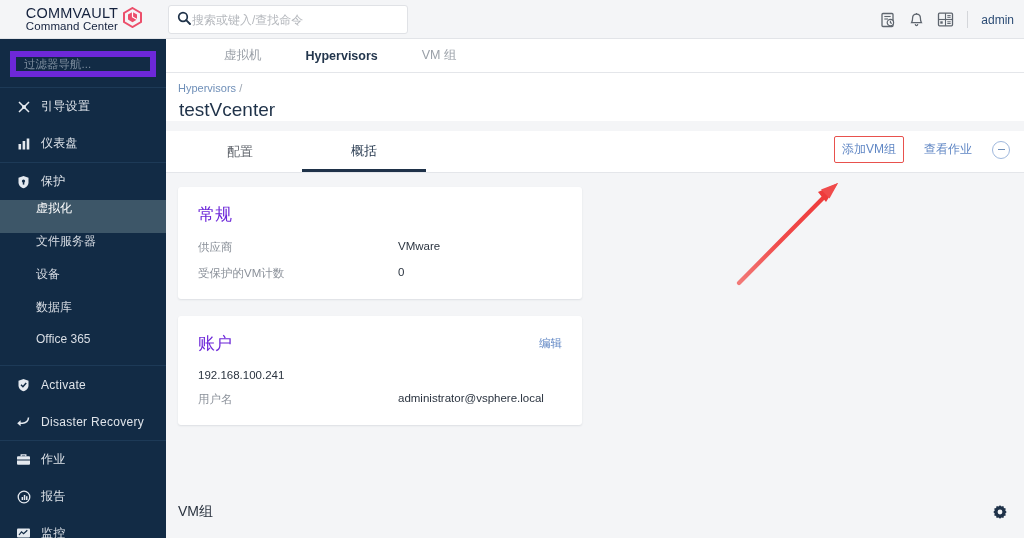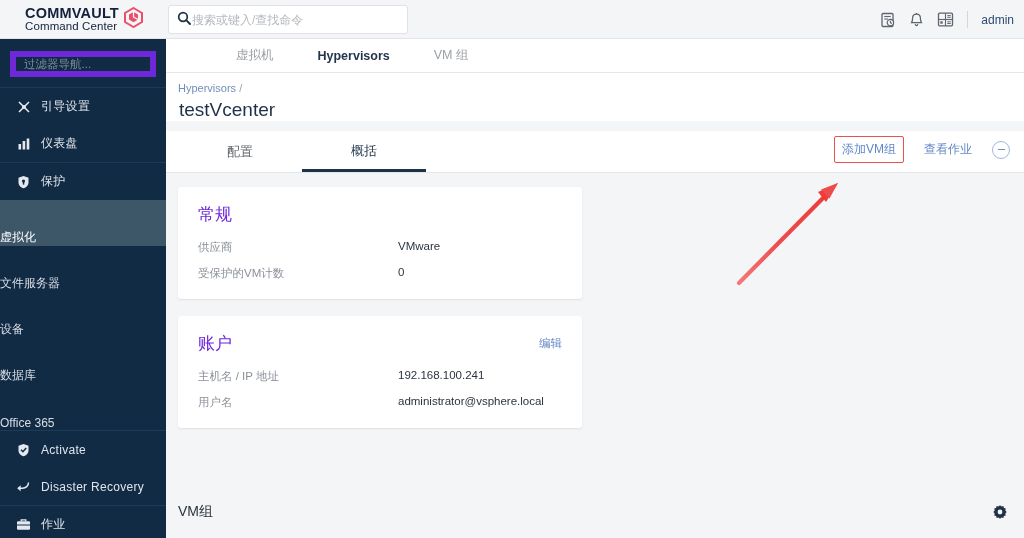--- a/index.html
+++ b/index.html
@@ -18,21 +18,21 @@
     border-bottom: 1px solid #e2e4e8;
     display: flex; align-items: center;
   }
   .logo-wrap {
     width: 166px; height: 39px;
     display: flex; align-items: center; justify-content: center;
     padding-left: 2px;
   }
   .logo-text { line-height: 1; text-align: left; }
   .logo-main {
-    font-size: 14.5px; font-weight: bold; color: #14213d;
+    font-size: 14.5px; font-weight: normal; color: #14213d;
     letter-spacing: .2px; font-family: "Liberation Sans", sans-serif;
     display: block;
   }
   .logo-sub {
     font-size: 11.5px; color: #14213d; letter-spacing: .1px;
     display: block; margin-top: 1px;
   }
   .logo-hex { margin-left: 5px; }
   .searchbox {
     position: absolute; left: 168px; top: 5px;
@@ -75,34 +75,34 @@
   .filter-nav input::placeholder { color: #7c8c9d; }
   .nav-group { border-top: 1px solid #1d3a57; }
   .nav-item {
     height: 37px; display: flex; align-items: center;
     padding-left: 16px; color: #dfe4ea; font-size: 12px;
     cursor: pointer; gap: 10px;
   }
   .nav-item .nav-label { letter-spacing: .3px; }
   .nav-ico { width: 15px; height: 15px; display: flex; align-items: center; justify-content: center; }
   .nav-sub {
-    height: 46px; display: flex; align-items: flex-end;
-    color: #d8dde4; font-size: 12px; cursor: pointer;
+    height: 33px; display: flex; align-items: flex-start;
+    padding-left: 36px; color: #d8dde4; font-size: 12px; cursor: pointer;
   }
   .nav-sub.active { background: #3d5668; color: #ffffff; }
 
   
   .main {
     position: absolute; left: 166px; top: 39px;
     width: 858px; height: 499px; background: #ffffff;
   }
   .main-tabs {
     height: 34px; border-bottom: 1px solid #e4e6ea;
     display: flex; align-items: center; background: #ffffff;
-    padding-left: 48px; gap: 0;
+    padding-left: 36px; gap: 0;
   }
   .main-tab {
     font-size: 12.5px; color: #9aa0a8; cursor: pointer;
     padding: 0 22px; height: 34px; display: flex; align-items: center;
   }
   .main-tab.active { color: #23364d; font-weight: bold; }
 
   .content-area {
     position: relative; height: 465px; background: #f4f5f7;
     overflow: hidden;
@@ -394,21 +394,20 @@
           <div class="kv">
             <span class="k">受保护的VM计数</span>
             <span class="v">0</span>
           </div>
         </div>
 
         <div class="card">
           <div class="card-title">账户</div>
           <div class="card-edit">编辑</div>
           <div class="kv">
-            <span class="k">主机名 / IP 地址</span>
             <span class="v">192.168.100.241</span>
           </div>
           <div class="kv">
             <span class="k">用户名</span>
             <span class="v">administrator@vsphere.local</span>
           </div>
         </div>
 
       </div>
 

